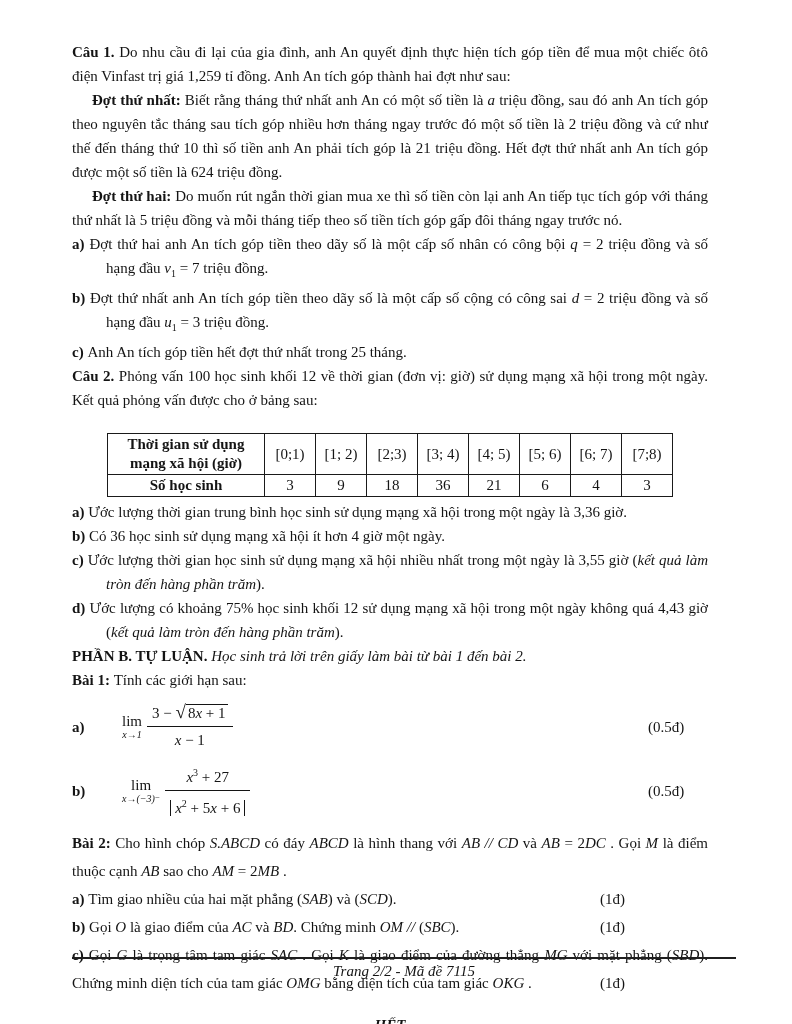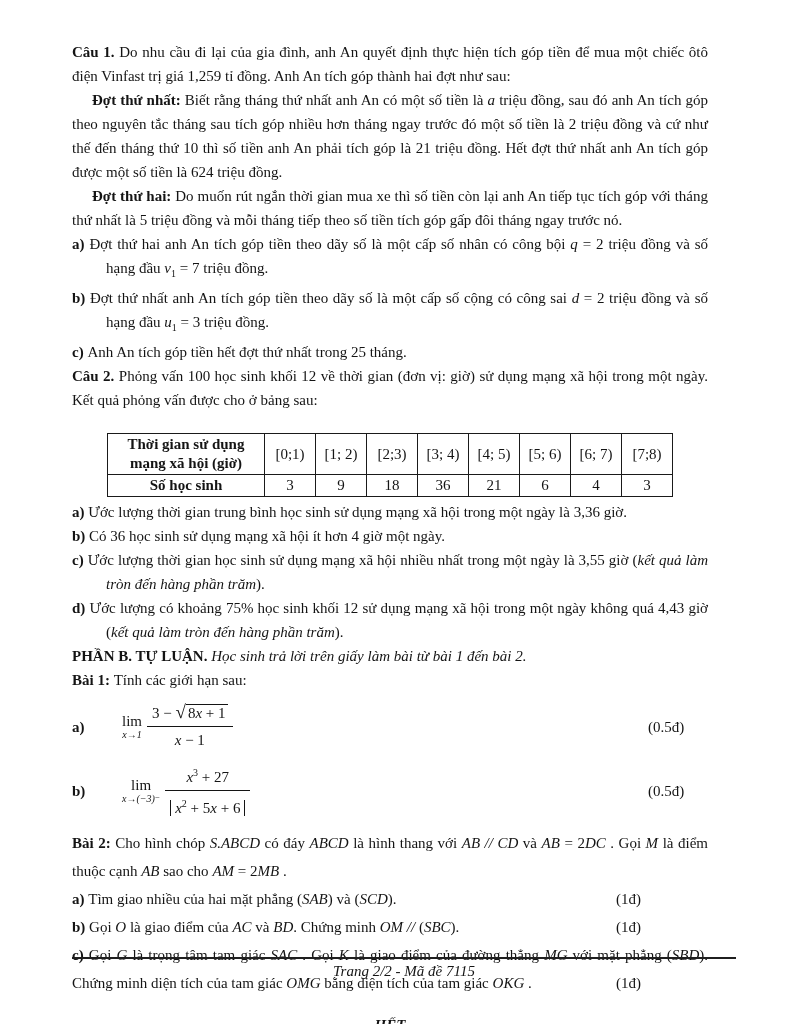--- a/index.html
+++ b/index.html
@@ -43,21 +43,21 @@
   .frac-top{padding:0 5px 1px 5px;display:inline-block;}
   .frac-line{align-self:stretch;height:0;border-top:1.3px solid #141414;}
   .frac-bottom{padding:1px 5px 0 5px;display:inline-block;}
   .abs{border-left:1.3px solid #141414;border-right:1.3px solid #141414;padding:0 4px;}
   .radical{font-size:19px;line-height:1;}
   .root-content{border-top:1.2px solid #141414;padding:0 2px;}
   .points{position:absolute;left:528px;top:50%;transform:translateY(-50%);margin-left:48px;}
 
   
   .pt-row{position:relative;margin:0;}
-  .pt-row .points-inline{position:absolute;left:544px;top:0;}
+  .pt-row .points-inline{position:absolute;left:528px;top:0;}
   .pt-row-2l .points-inline{top:auto;bottom:0;}
   .bai2-space > .pt-row{line-height:28px;}
 
   .end-mark{margin:16px 0 0 0;text-align:center;font-weight:700;font-style:italic;}
 
   .footer{position:absolute;left:72px;right:56px;bottom:42px;}
   .footer-rule{border-top:2px solid #1f1f1f;height:0;}
   .footer-text{text-align:center;font-style:italic;line-height:22px;padding-top:1px;}
 </style>
 </head>

